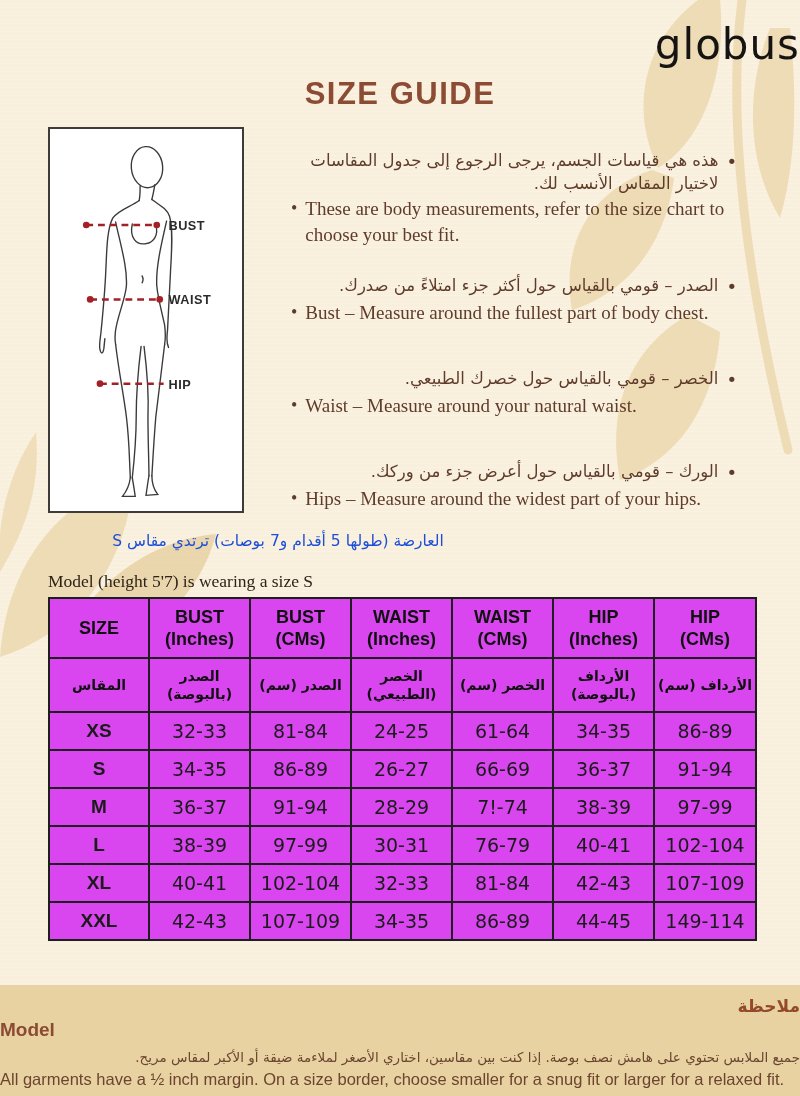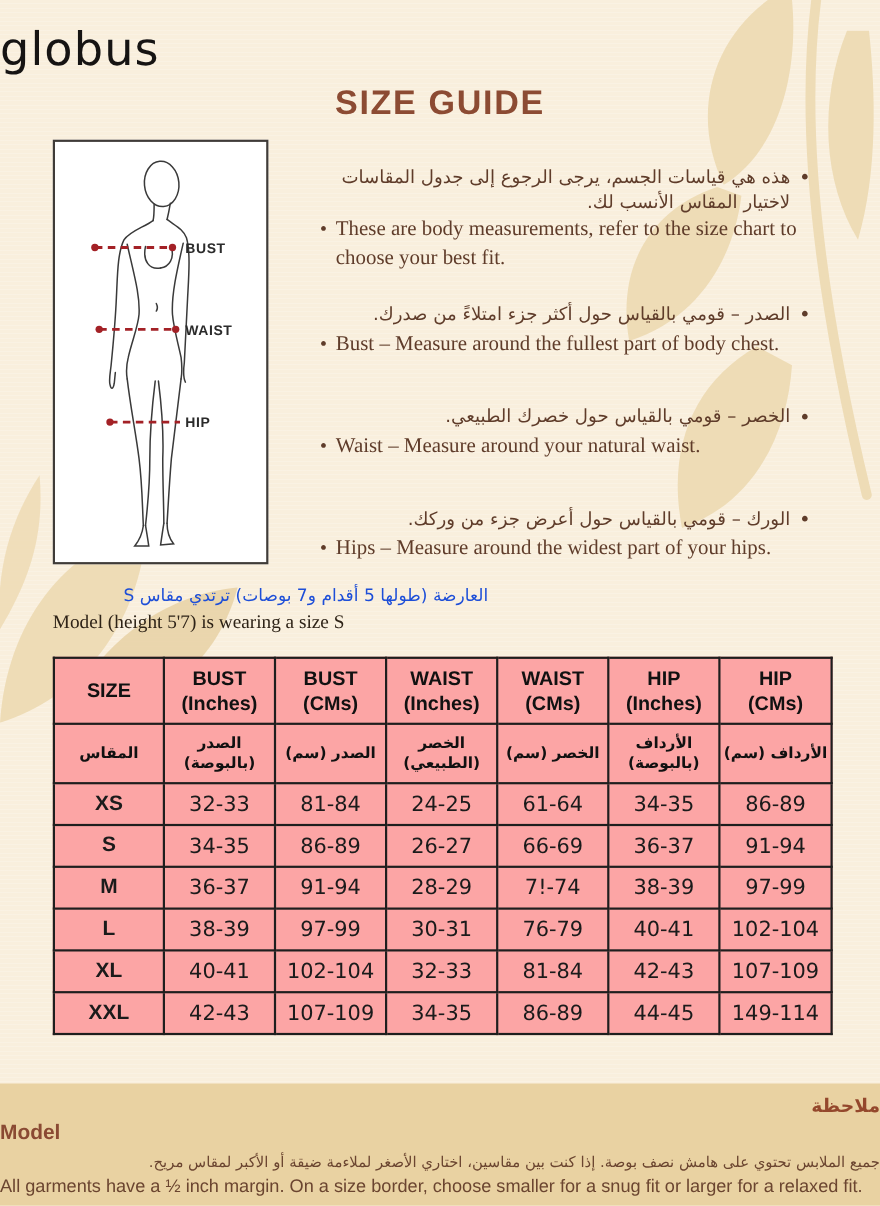--- a/index.html
+++ b/index.html
@@ -12,21 +12,21 @@
   .texture{
     position:absolute;inset:0;pointer-events:none;z-index:0;
     background:repeating-linear-gradient(0deg, rgba(255,255,255,.18) 0 1px, rgba(0,0,0,0) 1px 4px);
   }
   .decor{position:absolute;z-index:0;pointer-events:none;}
   .decor-top-right{top:0;right:0;}
   .decor-left-mid{left:0;top:422px;}
 
   
   .logo{
-    position:absolute;top:20px;left:0;width:100%;text-align:left;
+    position:absolute;top:20px;left:0;width:100%;text-align:right;
     font-family:"DejaVu Sans",sans-serif;font-size:42px;font-weight:400;
     letter-spacing:1px;color:#161413;z-index:2;
   }
   .title{
     position:absolute;top:76px;left:0;width:100%;text-align:center;
     font-size:31px;font-weight:bold;letter-spacing:1.5px;color:#8c4b33;z-index:2;
     font-family:"Liberation Sans",sans-serif;
   }
 
   
@@ -45,26 +45,26 @@
   .bgroup{margin-bottom:27px;}
   .bgroup.gap{margin-top:42px;}
   .b{display:flex;align-items:flex-start;line-height:1.38;}
   .b .dot{flex:0 0 auto;font-size:18px;line-height:1.38;padding:0 8px;color:#5f3c2a;}
   .b.ar{direction:rtl;text-align:right;font-family:"DejaVu Sans",sans-serif;font-size:16.5px;color:#5f3c2a;}
   .b.en{direction:ltr;text-align:left;font-family:"Liberation Serif","DejaVu Serif",serif;font-size:19px;color:#5f3c2a;}
 
   
   .model-note{position:absolute;left:48px;top:531px;width:460px;z-index:2;line-height:1.4;}
   .model-ar{direction:rtl;text-align:center;font-family:"DejaVu Sans",sans-serif;font-size:15.5px;color:#1d4ed8;}
-  .model-en{font-family:"Liberation Serif","DejaVu Serif",serif;font-size:17.5px;color:#2e2317;}
+  .model-en{font-family:"Liberation Serif","DejaVu Serif",serif;font-size:17.5px;color:#2e2317;margin-top:16px;}
 
   
   .size-table{
     position:absolute;left:48px;top:597px;width:707px;z-index:2;
-    border-collapse:collapse;table-layout:fixed;background:#fca5a5;
+    border-collapse:collapse;table-layout:fixed;background:#d946ef;
   }
   .size-table td,.size-table th{
     border:2px solid #1e1e1e;text-align:center;vertical-align:middle;padding:0;
   }
   .hrow th{
     height:58px;font-family:"Liberation Sans",sans-serif;font-size:18px;
     font-weight:bold;color:#111;line-height:1.25;white-space:pre-line;
   }
   .arow td{
     height:52px;direction:rtl;font-family:"DejaVu Sans",sans-serif;font-size:14px;

